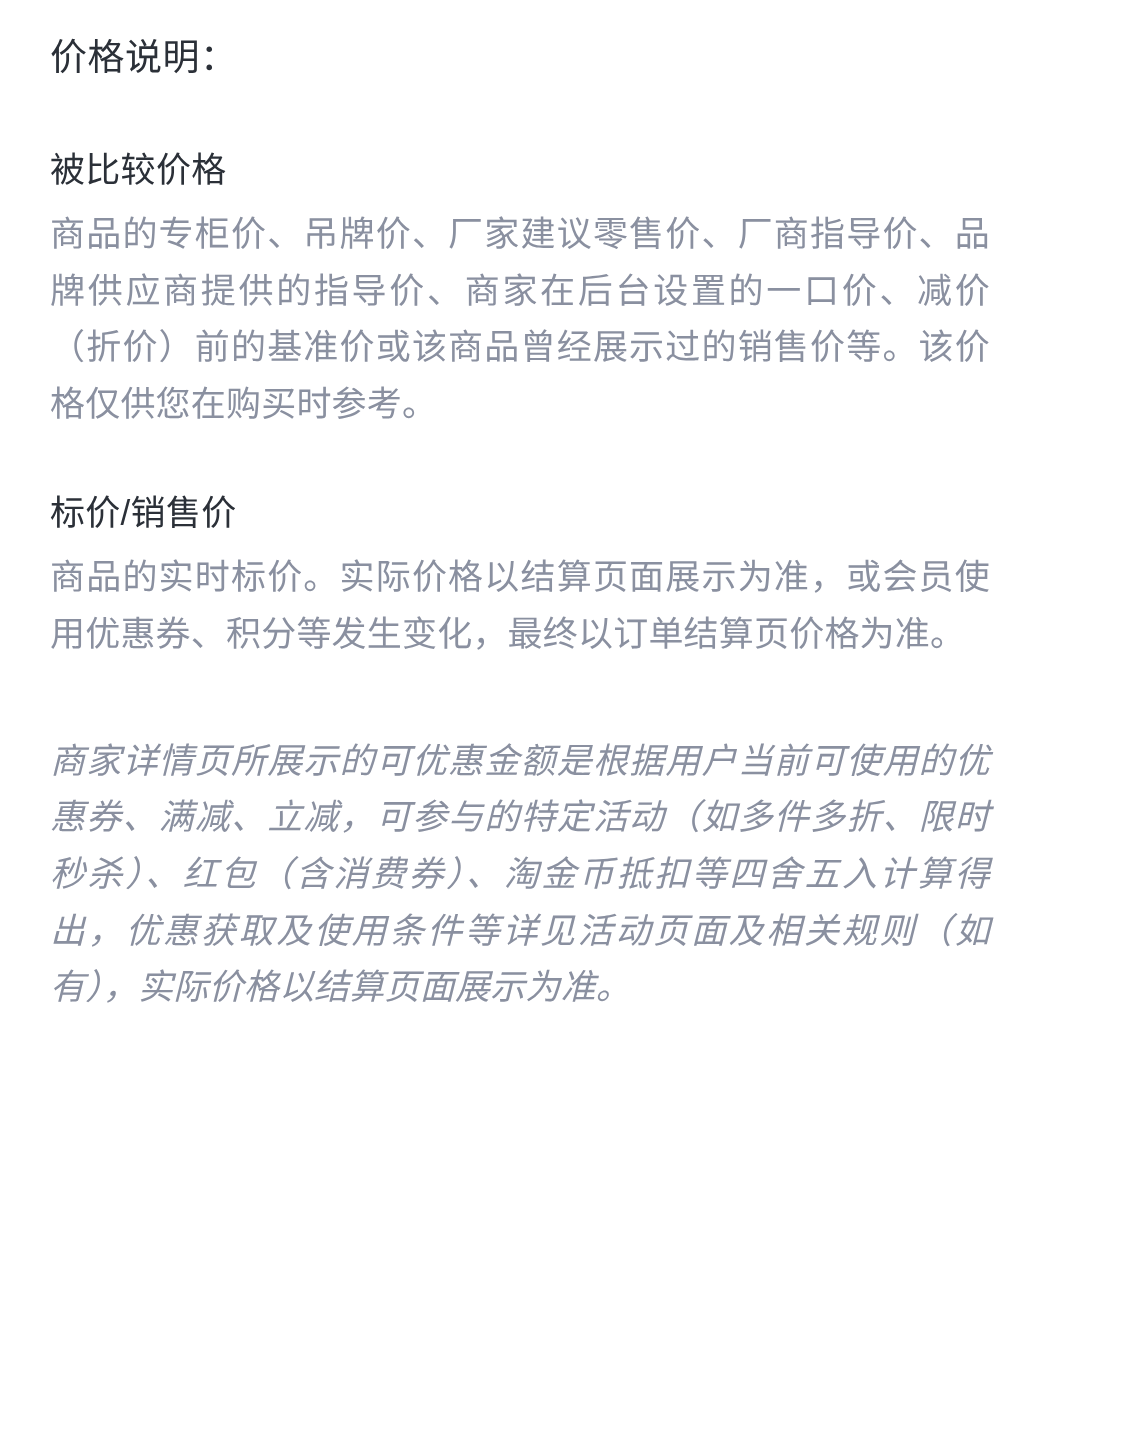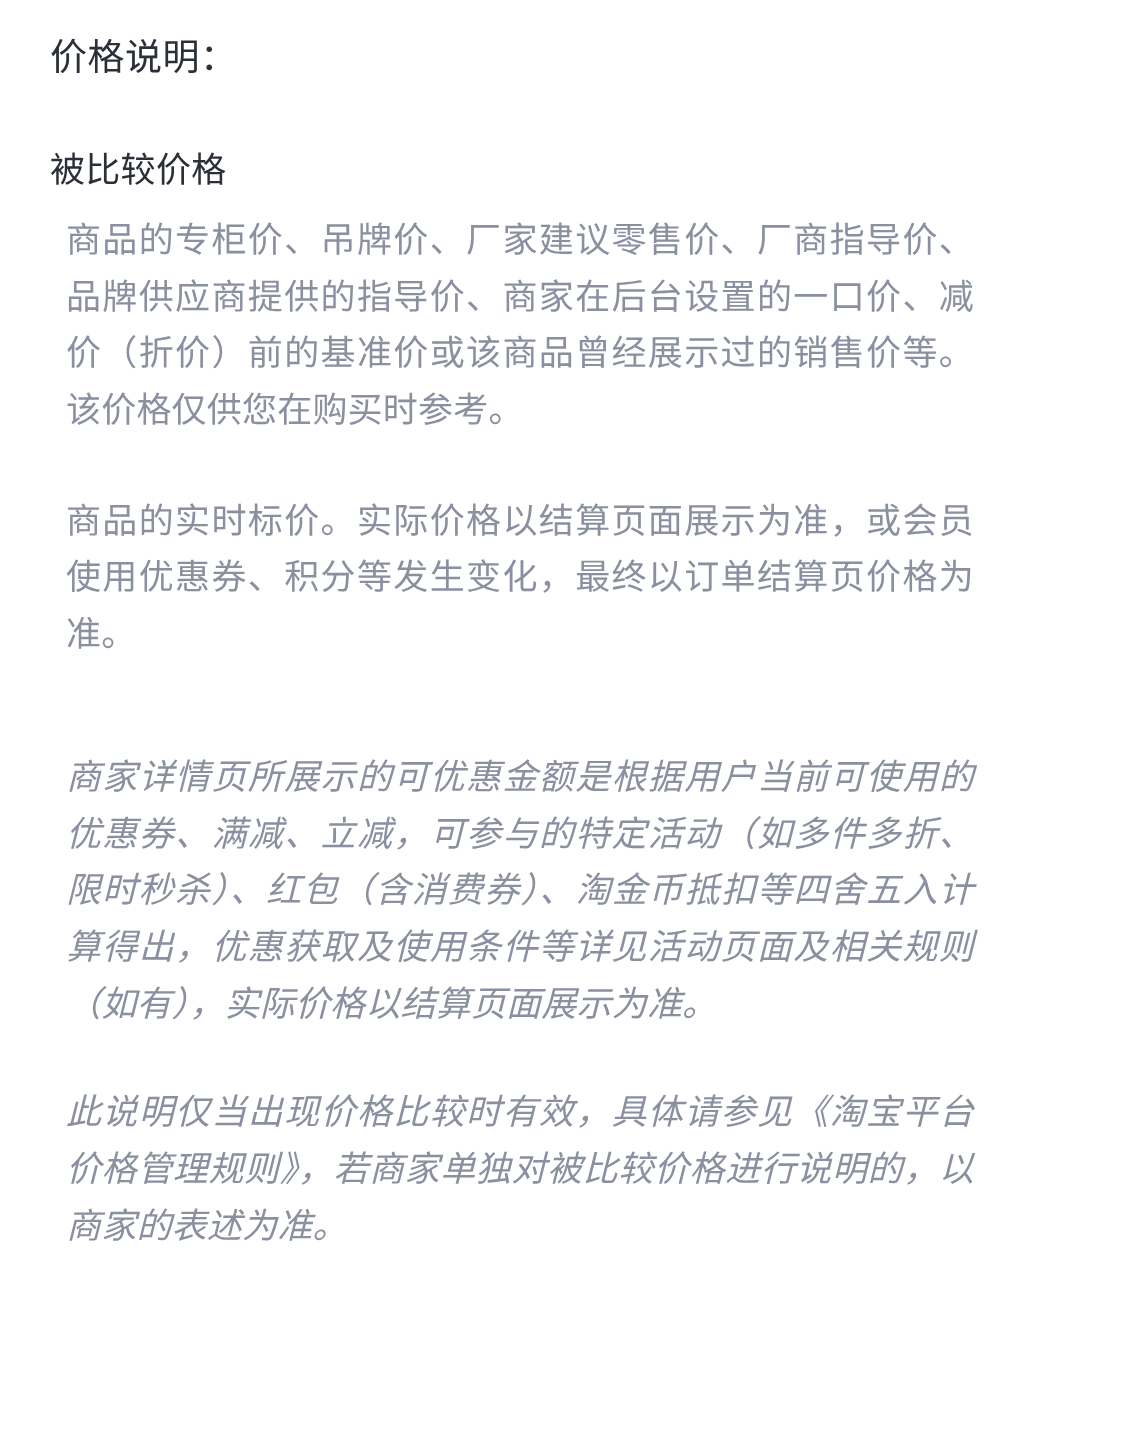--- a/index.html
+++ b/index.html
@@ -39,21 +39,21 @@
     line-height: 1.5;
     color: #2b3038;
     font-weight: 500;
     margin: 0 0 10px 0;
     letter-spacing: 0.3px;
   }
   .section-body {
     font-size: 35px;
     line-height: 1.62;
     color: #8a90a0;
-    margin: 16px;
+    margin: 0;
     text-align: justify;
     letter-spacing: 0.2px;
     font-weight: 400;
   }
   .paragraph-block {
     margin-bottom: 52px;
     font-style: italic;
   }
   .paragraph-block:last-child {
     margin-bottom: 0;
@@ -68,26 +68,24 @@
 <div class="page">
 
   <h1 class="doc-title">价格说明：</h1>
 
   <section class="section">
     <h2 class="section-heading">被比较价格</h2>
     <p class="section-body">商品的专柜价、吊牌价、厂家建议零售价、厂商指导价、品牌供应商提供的指导价、商家在后台设置的一口价、减价（折价）前的基准价或该商品曾经展示过的销售价等。该价格仅供您在购买时参考。</p>
   </section>
 
   <section class="section">
+    <h2 class="section-heading">标价/销售价</h2>
     <p class="section-body">商品的实时标价。实际价格以结算页面展示为准，或会员使用优惠券、积分等发生变化，最终以订单结算页价格为准。</p>
   </section>
 
   <div class="gap-lg"></div>
 
   <div class="paragraph-block">
     <p class="section-body">商家详情页所展示的可优惠金额是根据用户当前可使用的优惠券、满减、立减，可参与的特定活动（如多件多折、限时秒杀）、红包（含消费券）、淘金币抵扣等四舍五入计算得出，优惠获取及使用条件等详见活动页面及相关规则（如有），实际价格以结算页面展示为准。</p>
   </div>
 
-  <div class="paragraph-block">
-    <p class="section-body">此说明仅当出现价格比较时有效，具体请参见《淘宝平台价格管理规则》，若商家单独对被比较价格进行说明的，以商家的表述为准。</p>
-  </div>
 
 </div>
 
 </body></html>

